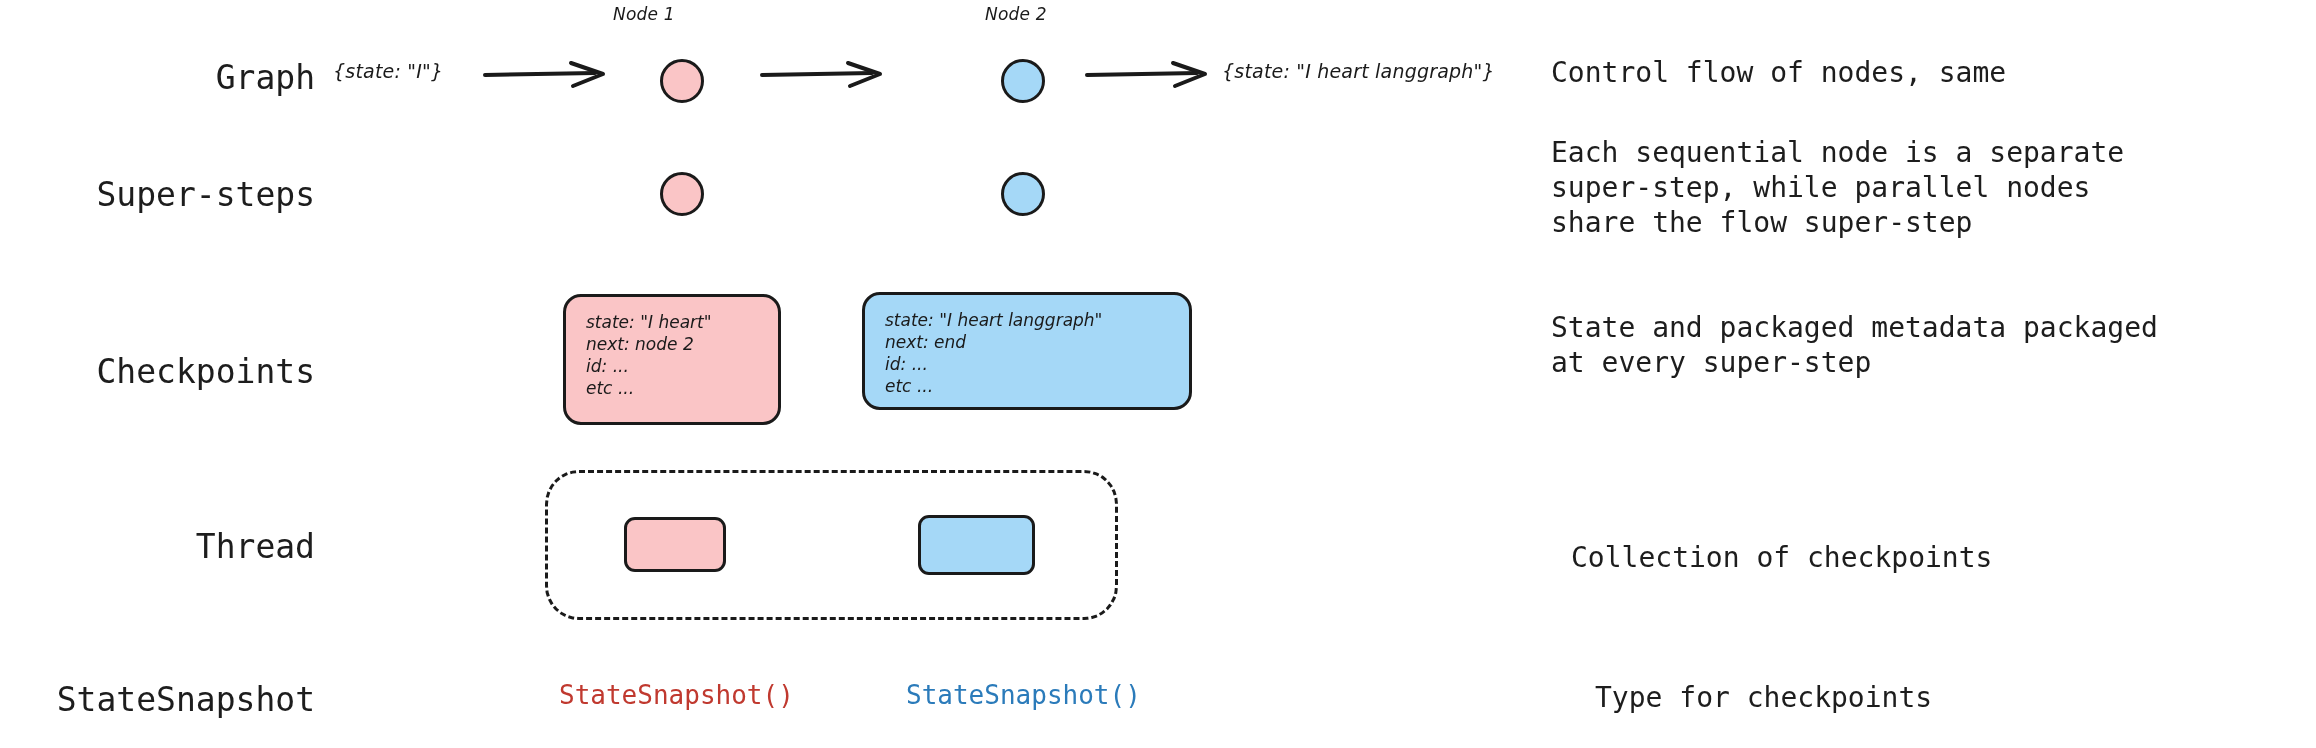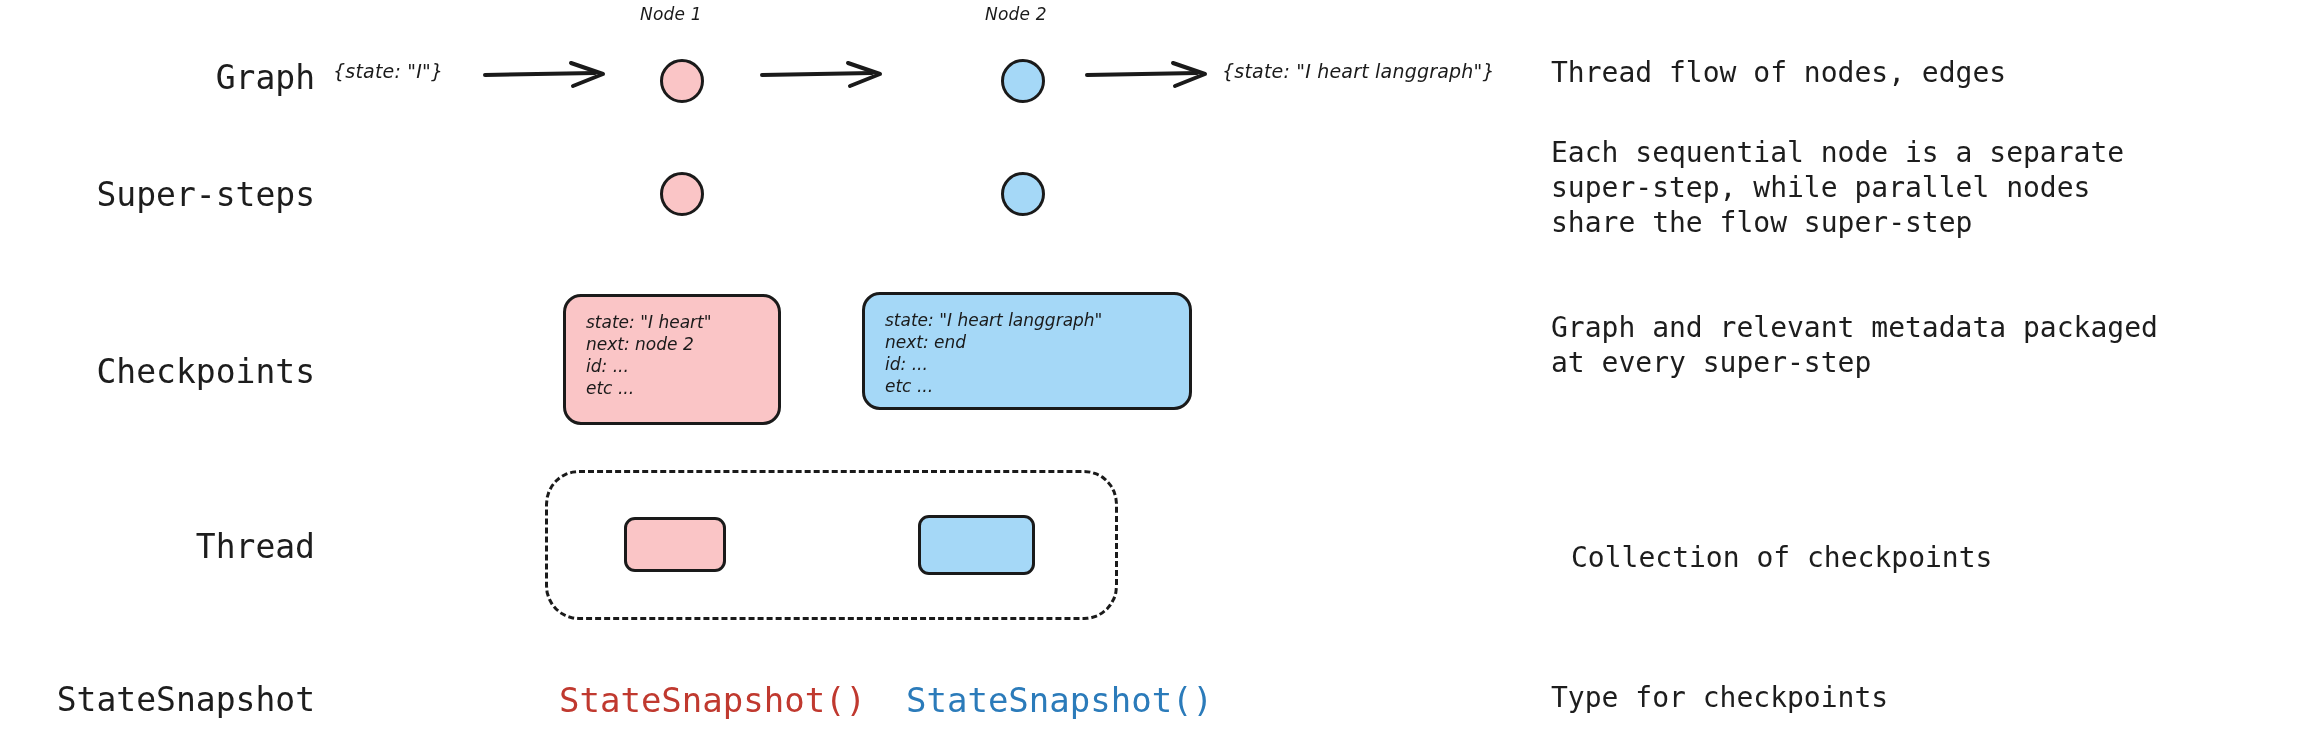--- a/index.html
+++ b/index.html
@@ -97,59 +97,59 @@
     position: absolute;
     box-sizing: border-box;
     border: 3px solid #1a1a1a;
     border-radius: 11px;
   }
 
   
   .snap {
     position: absolute;
     font-family: "DejaVu Sans Mono", monospace;
-    font-size: 34px;
+    font-size: 26px;
     white-space: nowrap;
   }
 
   svg.arrow { position: absolute; overflow: visible; }
 </style>
 </head>
 <body>
 
 <div class="canvas">
 
   <div class="label-box" style="top:58px;">Graph</div>
 
   <div class="hand" style="left:333px; top:60px;">{state: "I"}</div>
 
   <svg class="arrow" style="left:483px; top:62px;" width="130" height="26" viewBox="0 0 130 26">
     <path d="M2,13 L112,11" stroke="#1a1a1a" stroke-width="4" fill="none" stroke-linecap="round"></path>
     <path d="M88,1 L120,12 L90,24" stroke="#1a1a1a" stroke-width="4" fill="none" stroke-linecap="round" stroke-linejoin="round"></path>
   </svg>
 
-  <div class="hand hand-sm" style="left:640px; top:4px;">Node 1</div>
+  <div class="hand hand-sm" style="left:613px; top:4px;">Node 1</div>
   <div class="node-circle pink-fill" style="left:660px; top:59px;"></div>
 
   <svg class="arrow" style="left:760px; top:62px;" width="130" height="26" viewBox="0 0 130 26">
     <path d="M2,13 L112,11" stroke="#1a1a1a" stroke-width="4" fill="none" stroke-linecap="round"></path>
     <path d="M88,1 L120,12 L90,24" stroke="#1a1a1a" stroke-width="4" fill="none" stroke-linecap="round" stroke-linejoin="round"></path>
   </svg>
 
   <div class="hand hand-sm" style="left:985px; top:4px;">Node 2</div>
   <div class="node-circle blue-fill" style="left:1001px; top:59px;"></div>
 
   <svg class="arrow" style="left:1085px; top:62px;" width="130" height="26" viewBox="0 0 130 26">
     <path d="M2,13 L112,11" stroke="#1a1a1a" stroke-width="4" fill="none" stroke-linecap="round"></path>
     <path d="M88,1 L120,12 L90,24" stroke="#1a1a1a" stroke-width="4" fill="none" stroke-linecap="round" stroke-linejoin="round"></path>
   </svg>
 
   <div class="hand" style="left:1222px; top:60px;">{state: "I heart langgraph"}</div>
 
-  <div class="desc" style="top:55px;">Thread flow of nodes, edges</div>
+  <div class="desc" style="top:55px;">Control flow of nodes, same</div>
 
   <div class="label-box" style="top:175px;">Super-steps</div>
 
   <div class="node-circle pink-fill" style="left:660px; top:172px;"></div>
   <div class="node-circle blue-fill" style="left:1001px; top:172px;"></div>
 
   <div class="desc" style="top:135px;">Each sequential node is a separate
 super-step, while parallel nodes
 share the flow super-step</div>
 
@@ -162,33 +162,33 @@
     <div class="cp-line">etc ...</div>
   </div>
 
   <div class="cp-box blue-fill" style="left:862px; top:292px; width:330px; height:118px;">
     <div class="cp-line">state: "I heart langgraph"</div>
     <div class="cp-line">next: end</div>
     <div class="cp-line">id: ...</div>
     <div class="cp-line">etc ...</div>
   </div>
 
-  <div class="desc" style="top:310px;">Graph and relevant metadata packaged
+  <div class="desc" style="top:310px;">State and packaged metadata packaged
 at every super-step</div>
 
   <div class="label-box" style="top:527px;">Thread</div>
 
   <div class="thread-box" style="left:545px; top:470px; width:573px; height:150px;"></div>
 
   <div class="thread-chip pink-fill" style="left:624px; top:517px; width:102px; height:55px;"></div>
   <div class="thread-chip blue-fill" style="left:918px; top:515px; width:117px; height:60px;"></div>
 
   <div class="desc" style="top:540px;margin-left:20px;">Collection of checkpoints</div>
 
   <div class="label-box" style="top:680px;">StateSnapshot</div>
 
   <div class="snap" style="left:559px; top:680px; color:#c0392f;">StateSnapshot()</div>
 
   <div class="snap" style="left:906px; top:680px; color:#2b7bba;">StateSnapshot()</div>
 
-  <div class="desc" style="top:680px;">Type for checkpoints</div>
+  <div class="desc" style="top:680px;margin-left:44px;">Type for checkpoints</div>
 
 </div>
 
 </body></html>

